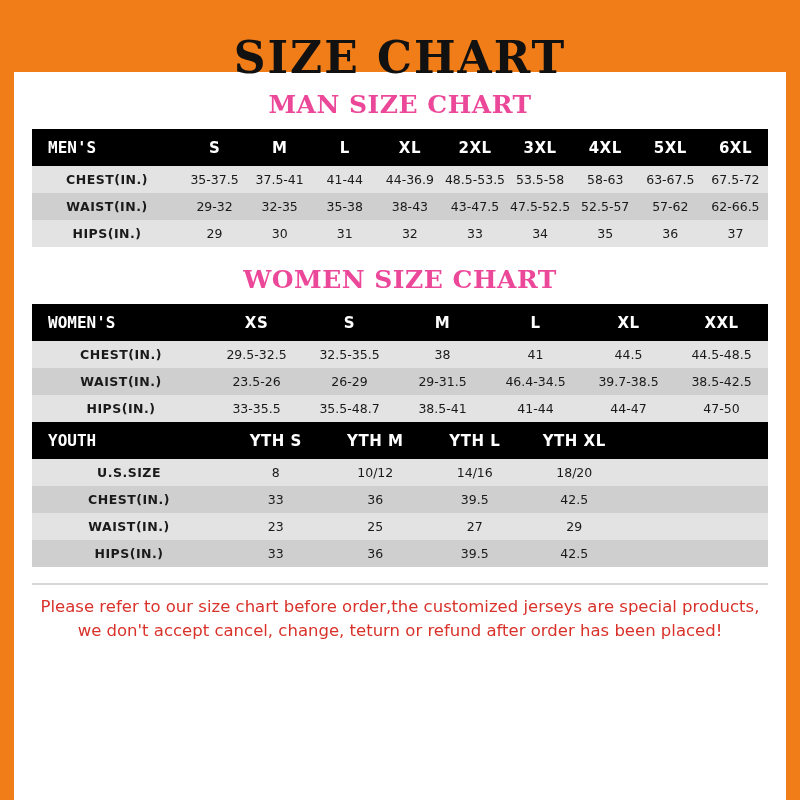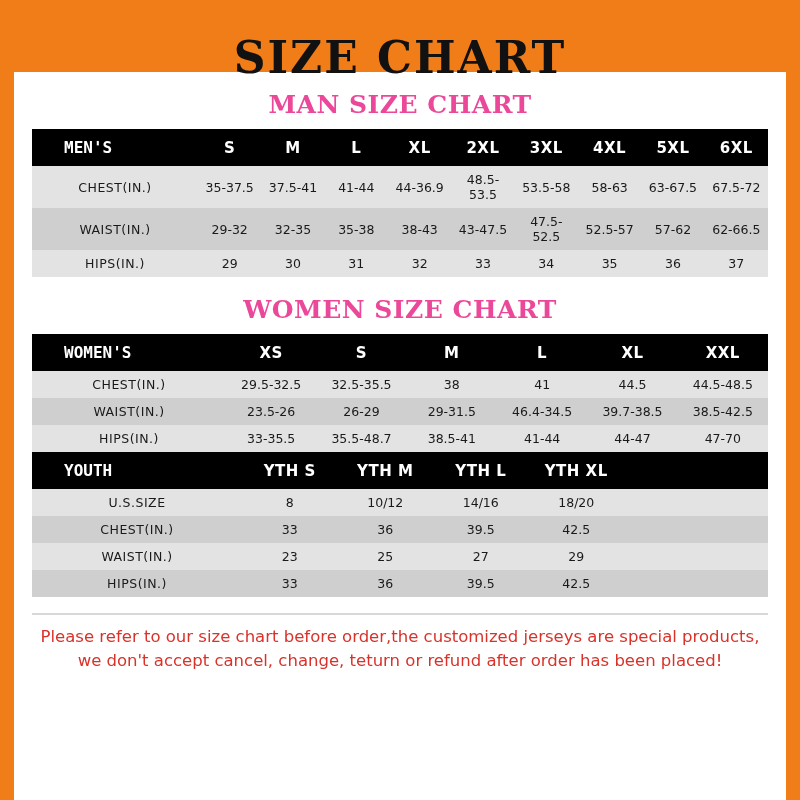--- a/index.html
+++ b/index.html
@@ -67,33 +67,33 @@
   table.size-table thead th {
     background: #000000;
     color: #ffffff;
     font-size: 15px;
     font-weight: bold;
     padding: 9px 2px;
     letter-spacing: 0.5px;
   }
   table.size-table thead th.row-head {
     text-align: left;
-    padding-left: 32px;
+    padding-left: 16px;
     font-family: "DejaVu Sans Mono", monospace;
     font-size: 16px;
     letter-spacing: 0;
   }
   table.size-table tbody tr:nth-child(odd) {
     background: #e3e3e3;
   }
   table.size-table tbody tr:nth-child(even) {
     background: #cfcfcf;
   }
   table.size-table tbody td.row-head {
-    font-weight: normal;
+    font-weight: bold;
     letter-spacing: 0.5px;
   }
   .footer-note {
     margin: 16px 18px 0 18px;
     border-top: 2px solid #d8d8d8;
     padding-top: 10px;
     color: #d9322a;
     font-size: 16.5px;
     line-height: 1.45;
     text-align: center;
@@ -201,21 +201,21 @@
           <td>39.7-38.5</td>
           <td>38.5-42.5</td>
         </tr>
         <tr>
           <td class="row-head">HIPS(IN.)</td>
           <td>33-35.5</td>
           <td>35.5-48.7</td>
           <td>38.5-41</td>
           <td>41-44</td>
           <td>44-47</td>
-          <td>47-70</td>
+          <td>47-50</td>
         </tr>
       </tbody>
     </table>
   </div>
 
   <div class="section">
     <table class="size-table">
       <thead>
         <tr>
           <th class="row-head" style="width:176px">YOUTH</th>

